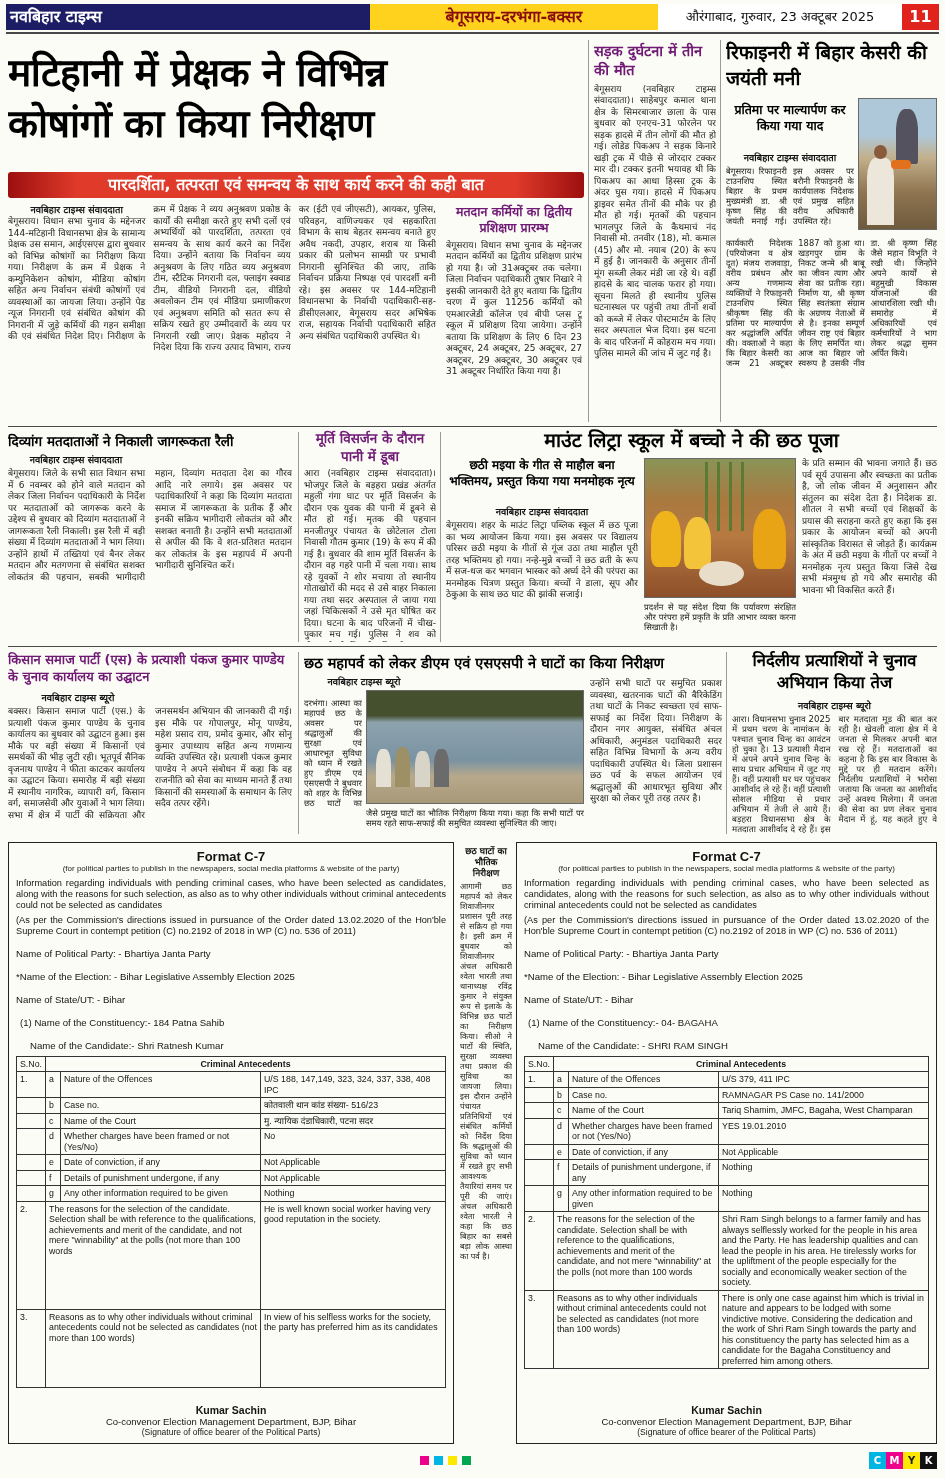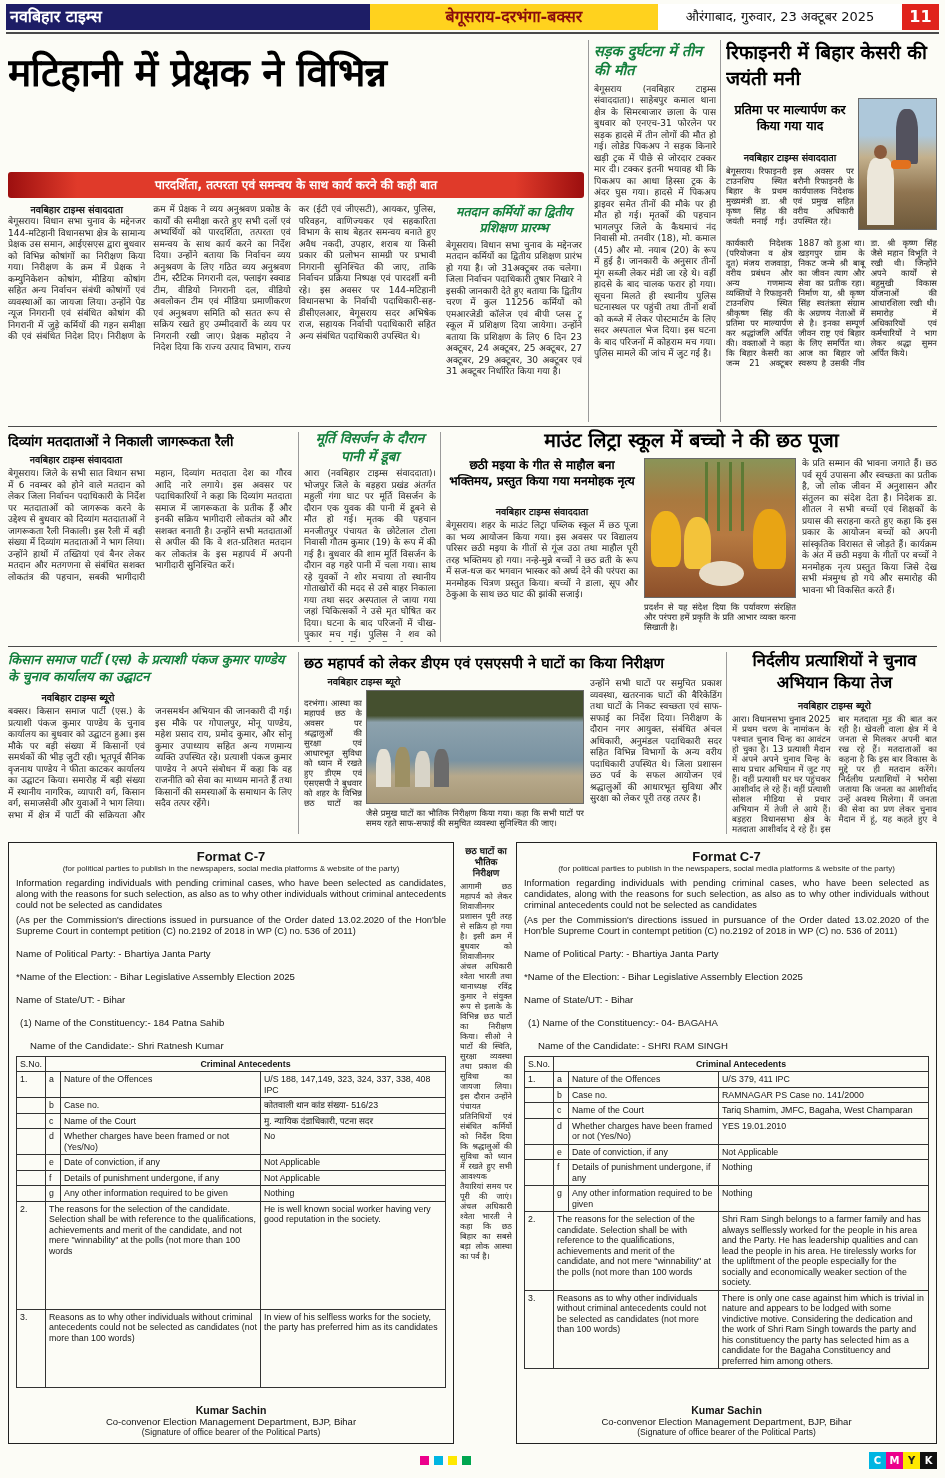--- a/index.html
+++ b/index.html
@@ -21,23 +21,23 @@
   .m-right { left:658px; top:4px; width:244px; height:26px; background:#ffffff; color:#111; font-size:13px; line-height:26px; text-align:center; }
   .m-page { left:902px; top:4px; width:37px; height:26px; background:#e0231c; color:#fff; font-weight:700; font-size:16px; line-height:26px; text-align:center; }
   .rule-h { background:#4a4a4a; height:1px; }
   .rule-v { background:#9a9a9a; width:1px; }
   
   .hl-xl { font-size:39px; font-weight:800; line-height:1.3; letter-spacing:-0.5px; color:#000; }
   .hl-l  { font-size:19px; font-weight:800; line-height:1.35; color:#000; }
   .hl-l2 { font-size:19.5px; font-weight:800; line-height:1.3; color:#000; }
   .hl-m  { font-size:13.5px; font-weight:800; color:#000; }
   .hl-m2 { font-size:16.5px; font-weight:800; line-height:1.35; color:#000; }
-  .hl-s  { font-size:13px; font-weight:800; line-height:1.3; color:#15803d;font-style:italic; }
+  .hl-s  { font-size:13px; font-weight:800; line-height:1.3; color:#701a75; }
   .hl-sub { font-size:12.5px; font-weight:700; line-height:1.3; color:#000; text-align:center; overflow:hidden; }
-  .banner { height:26px; line-height:26px; background:linear-gradient(90deg,#9c0f0f,#e03a2a 12%,#e03a2a 88%,#9c0f0f); color:#fff; font-weight:700; font-size:12px; text-align:center; border-radius:3px; overflow:hidden; }
+  .banner { height:26px; line-height:26px; background:linear-gradient(90deg,#9c0f0f,#e03a2a 12%,#e03a2a 88%,#9c0f0f); color:#fff; font-weight:700; font-size:16px; text-align:center; border-radius:3px; overflow:hidden; }
   
   .photo { border:1px solid #6a6a6a; overflow:hidden; background:#cfcfc6; }
   .ph { position:absolute; }
   
   .c7box { border:1.5px solid #222; padding:6px 7px; display:flex; flex-direction:column; overflow:hidden; font-family:"Liberation Sans", sans-serif; }
   .fmt-title { font-weight:700; font-size:13px; text-align:center; }
   .fmt-sub { font-size:8px; line-height:9.5px; text-align:center; color:#222; }
   .fmt-info { font-size:9.2px; line-height:11px; text-align:justify; margin-top:4px; }
   .fmt-line { font-size:9.6px; line-height:12px; margin-top:11px; }
   .ind { padding-left:4px; } .ind2 { padding-left:14px; }
@@ -59,20 +59,21 @@
 <div id="page">
 
   <div class="abs m-left">नवबिहार टाइम्स</div>
   <div class="abs m-center">बेगूसराय-दरभंगा-बक्सर</div>
   <div class="abs m-right">औरंगाबाद, गुरुवार, 23 अक्टूबर 2025</div>
   <div class="abs m-page">11</div>
   <div class="abs rule-h" style="left:6px;top:32px;width:933px;height:2px"></div>
 
   <div class="abs" style="left:8px;top:48px;width:576px;height:128px;overflow:hidden">
     <div class="hl-xl">मटिहानी में प्रेक्षक ने विभिन्न</div>
+    <div class="hl-xl">कोषांगों का किया निरीक्षण</div>
   </div>
   <div class="abs banner" style="left:8px;top:172px;width:576px">पारदर्शिता, तत्परता एवं समन्वय के साथ कार्य करने की कही बात</div>
   <div class="abs cols3 bt" style="left:8px;top:204px;width:428px;height:218px">
     <div class="byline">नवबिहार टाइम्स संवाददाता</div>
     <p>बेगूसराय। विधान सभा चुनाव के मद्देनजर 144-मटिहानी विधानसभा क्षेत्र के सामान्य प्रेक्षक उस समान, आईएसएस द्वारा बुधवार को विभिन्न कोषांगों का निरीक्षण किया गया। निरीक्षण के क्रम में प्रेक्षक ने कम्युनिकेशन कोषांग, मीडिया कोषांग सहित अन्य निर्वाचन संबंधी कोषांगों एवं व्यवस्थाओं का जायजा लिया। उन्होंने पेड न्यूज निगरानी एवं संबंधित कोषांग की निगरानी में जुड़े कर्मियों की गहन समीक्षा की एवं संबंधित निदेश दिए। निरीक्षण के क्रम में प्रेक्षक ने व्यय अनुश्रवण प्रकोष्ठ के कार्यों की समीक्षा करते हुए सभी दलों एवं अभ्यर्थियों को पारदर्शिता, तत्परता एवं समन्वय के साथ कार्य करने का निर्देश दिया। उन्होंने बताया कि निर्वाचन व्यय अनुश्रवण के लिए गठित व्यय अनुश्रवण टीम, स्टैटिक निगरानी दल, फ्लाइंग स्क्वाड टीम, वीडियो निगरानी दल, वीडियो अवलोकन टीम एवं मीडिया प्रमाणीकरण एवं अनुश्रवण समिति को सतत रूप से सक्रिय रखते हुए उम्मीदवारों के व्यय पर निगरानी रखी जाए। प्रेक्षक महोदय ने निदेश दिया कि राज्य उत्पाद विभाग, राज्य कर (ईटी एवं जीएसटी), आयकर, पुलिस, परिवहन, वाणिज्यकर एवं सहकारिता विभाग के साथ बेहतर समन्वय बनाते हुए अवैध नकदी, उपहार, शराब या किसी प्रकार की प्रलोभन सामग्री पर प्रभावी निगरानी सुनिश्चित की जाए, ताकि निर्वाचन प्रक्रिया निष्पक्ष एवं पारदर्शी बनी रहे। इस अवसर पर 144-मटिहानी विधानसभा के निर्वाची पदाधिकारी-सह-डीसीएलआर, बेगूसराय सदर अभिषेक राज, सहायक निर्वाची पदाधिकारी सहित अन्य संबंधित पदाधिकारी उपस्थित थे।</p>
   </div>
   <div class="abs" style="left:446px;top:204px;width:136px;height:218px;overflow:hidden">
     <div class="hl-s center" style="font-size:12.5px">मतदान कर्मियों का द्वितीय प्रशिक्षण प्रारम्भ</div>
     <p class="bt" style="margin-top:3px">बेगूसराय। विधान सभा चुनाव के मद्देनजर मतदान कर्मियों का द्वितीय प्रशिक्षण प्रारंभ हो गया है। जो 31अक्टूबर तक चलेगा। जिला निर्वाचन पदाधिकारी तुषार निखारे ने इसकी जानकारी देते हुए बताया कि द्वितीय चरण में कुल 11256 कर्मियों को एमआरजेडी कॉलेज एवं बीपी प्लस टू स्कूल में प्रशिक्षण दिया जायेगा। उन्होंने बताया कि प्रशिक्षण के लिए 6 दिन 23 अक्टूबर, 24 अक्टूबर, 25 अक्टूबर, 27 अक्टूबर, 29 अक्टूबर, 30 अक्टूबर एवं 31 अक्टूबर निर्धारित किया गया है।</p>
   </div>

